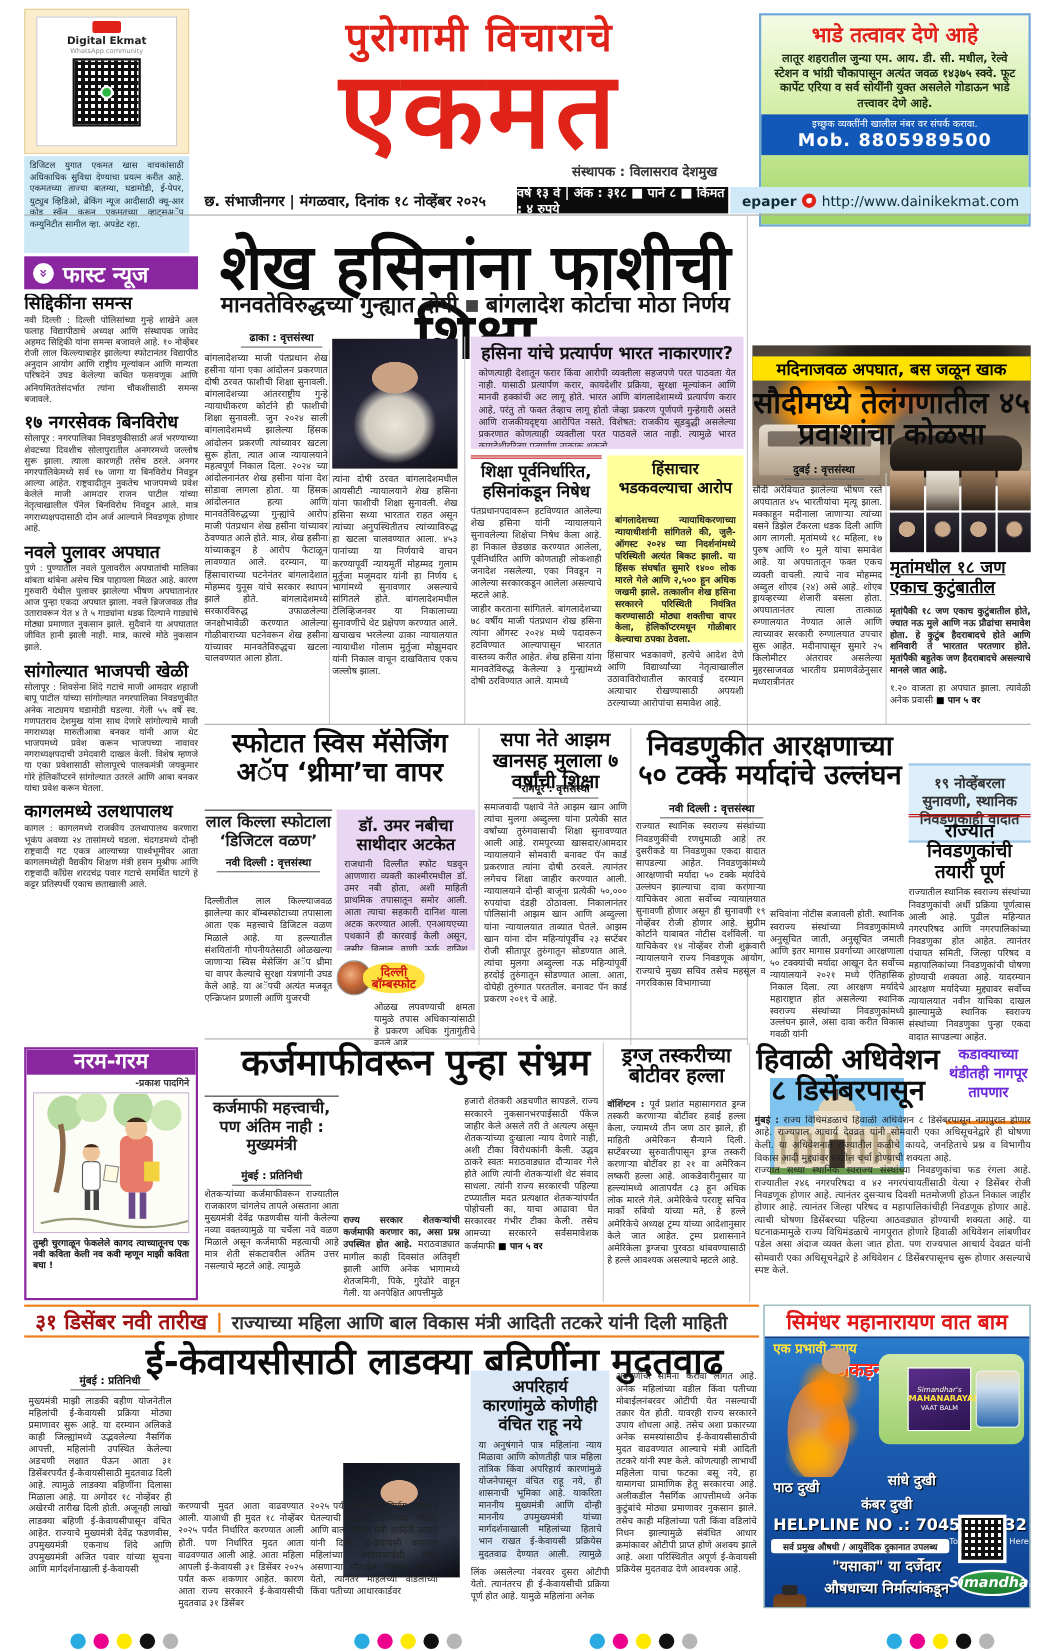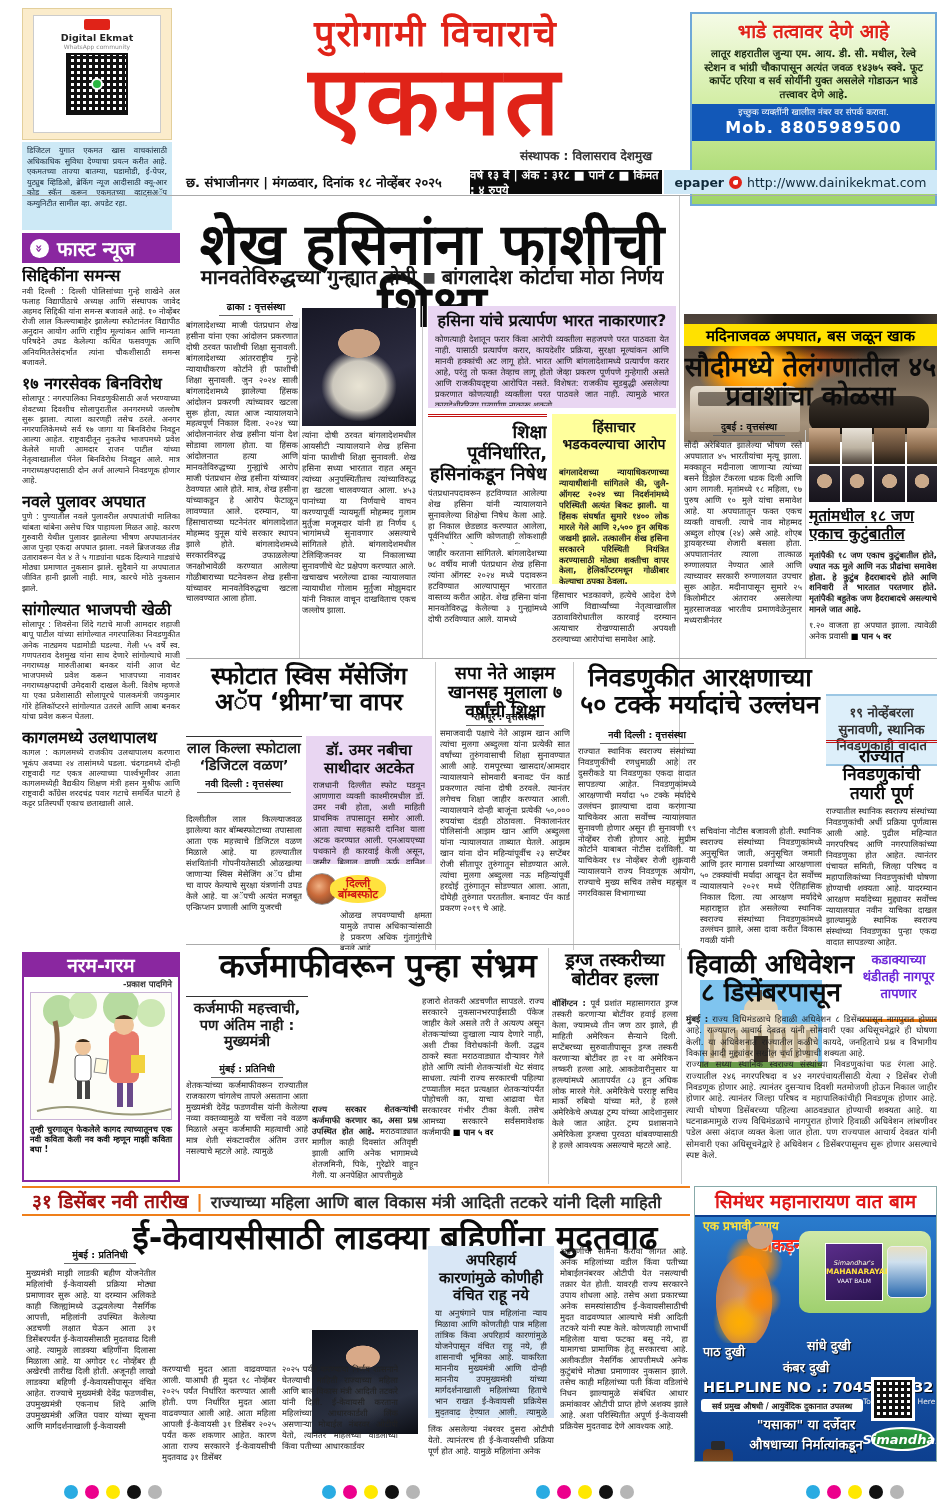--- a/index.html
+++ b/index.html
@@ -260,21 +260,21 @@
 <div class="abs photo hasina-photo" style="left:302px;top:308px;width:114px;height:118px;"></div>
 <div class="abs body-text" style="left:302px;top:430px;width:114px;height:228px;">त्यांना दोषी ठरवत बांगलादेशमधील आयसीटी न्यायालयाने शेख हसिना यांना फाशीची शिक्षा सुनावली. शेख हसिना सध्या भारतात राहत असून त्यांच्या अनुपस्थितीतच त्यांच्याविरुद्ध हा खटला चालवण्यात आला. ४५३ पानांच्या या निर्णयाचे वाचन करण्यापूर्वी न्यायमूर्ती मोहम्मद गुलाम मुर्तुजा मजूमदार यांनी हा निर्णय ६ भागांमध्ये सुनावणार असल्याचे सांगितले होते. बांगलादेशमधील टेलिव्हिजनवर या निकालाच्या सुनावणीचे थेट प्रक्षेपण करण्यात आले. खचाखच भरलेल्या ढाका न्यायालयात न्यायाधीश गोलाम मुर्तुजा मोझुमदार यांनी निकाल वाचून दाखविताच एकच जल्लोष झाला.</div>
 <div class="abs vr" style="left:299px;top:318px;height:340px;"></div>
 <div class="abs vr" style="left:422px;top:306px;height:352px;"></div>
 
 <div class="abs lav-box" style="left:428px;top:306px;width:248px;height:102px;">
   <div class="box-title">हसिना यांचे प्रत्यार्पण भारत नाकारणार?</div>
   <div class="body-text" style="height:72px;">कोणत्याही देशातून फरार किंवा आरोपी व्यक्तीला सहजपणे परत पाठवता येत नाही. यासाठी प्रत्यार्पण करार, कायदेशीर प्रक्रिया, सुरक्षा मूल्यांकन आणि मानवी हक्कांची अट लागू होते. भारत आणि बांगलादेशामध्ये प्रत्यार्पण करार आहे, परंतु तो फक्त तेव्हाच लागू होतो जेव्हा प्रकरण पूर्णपणे गुन्हेगारी असते आणि राजकीयदृष्ट्या आरोपित नसते. विशेषत: राजकीय सूडबुद्धी असलेल्या प्रकरणात कोणत्याही व्यक्तीला परत पाठवले जात नाही. त्यामुळे भारत कायदेशीररित्या प्रत्यार्पण नाकारू शकतो.</div>
 </div>
 <div class="abs red-top" style="left:428px;top:414px;width:119px;height:130px;overflow:hidden;">
-  <div class="box-title" style="text-align:right;font-size:18px;margin-bottom:3px;">शिक्षा पूर्वनिर्धारित, हसिनांकडून निषेध</div>
+  <div class="box-title" style="text-align:center;font-size:15px;margin-bottom:3px;">शिक्षा पूर्वनिर्धारित, हसिनांकडून निषेध</div>
   <div class="body-text" style="height:92px;">पंतप्रधानपदावरून हटविण्यात आलेल्या शेख हसिना यांनी न्यायालयाने सुनावलेल्या शिक्षेचा निषेध केला आहे. हा निकाल छेडछाड करण्यात आलेला, पूर्वनिर्धारित आणि कोणताही लोकशाही जनादेश नसलेल्या, एका निवडून न आलेल्या सरकारकडून आलेला असल्याचे म्हटले आहे.</div>
 </div>
 <div class="abs body-text" style="left:428px;top:548px;width:119px;height:110px;">जाहीर करताना सांगितले. बांगलादेशच्या ७८ वर्षीय माजी पंतप्रधान शेख हसिना त्यांना ऑगस्ट २०२४ मध्ये पदावरून हटविण्यात आल्यापासून भारतात वास्तव्य करीत आहेत. शेख हसिना यांना मानवतेविरुद्ध केलेल्या ३ गुन्ह्यांमध्ये दोषी ठरविण्यात आले. यामध्ये</div>
 <div class="abs yellow-box" style="left:552px;top:414px;width:124px;height:170px;">
   <div class="box-title">हिंसाचार भडकवल्याचा आरोप</div>
   <div class="body-text" style="height:138px;">बांगलादेशच्या न्यायाधिकरणाच्या न्यायाधीशांनी सांगितले की, जुलै-ऑगस्ट २०२४ च्या निदर्शनांमध्ये परिस्थिती अत्यंत बिकट झाली. या हिंसक संघर्षात सुमारे १४०० लोक मारले गेले आणि २,५०० हून अधिक जखमी झाले. तत्कालीन शेख हसिना सरकारने परिस्थिती नियंत्रित करण्यासाठी मोठ्या शक्तीचा वापर केला, हेलिकॉप्टरमधून गोळीबार केल्याचा ठपका ठेवला.</div>
 </div>
 <div class="abs body-text" style="left:552px;top:590px;width:124px;height:68px;">हिंसाचार भडकावणे, हत्येचे आदेश देणे आणि विद्यार्थ्यांच्या नेतृत्वाखालील उठावाविरोधातील कारवाई दरम्यान अत्याचार रोखण्यासाठी अपयशी ठरल्याच्या आरोपांचा समावेश आहे.</div>
 
 <div class="abs vr" style="left:679px;top:196px;height:754px;"></div>

